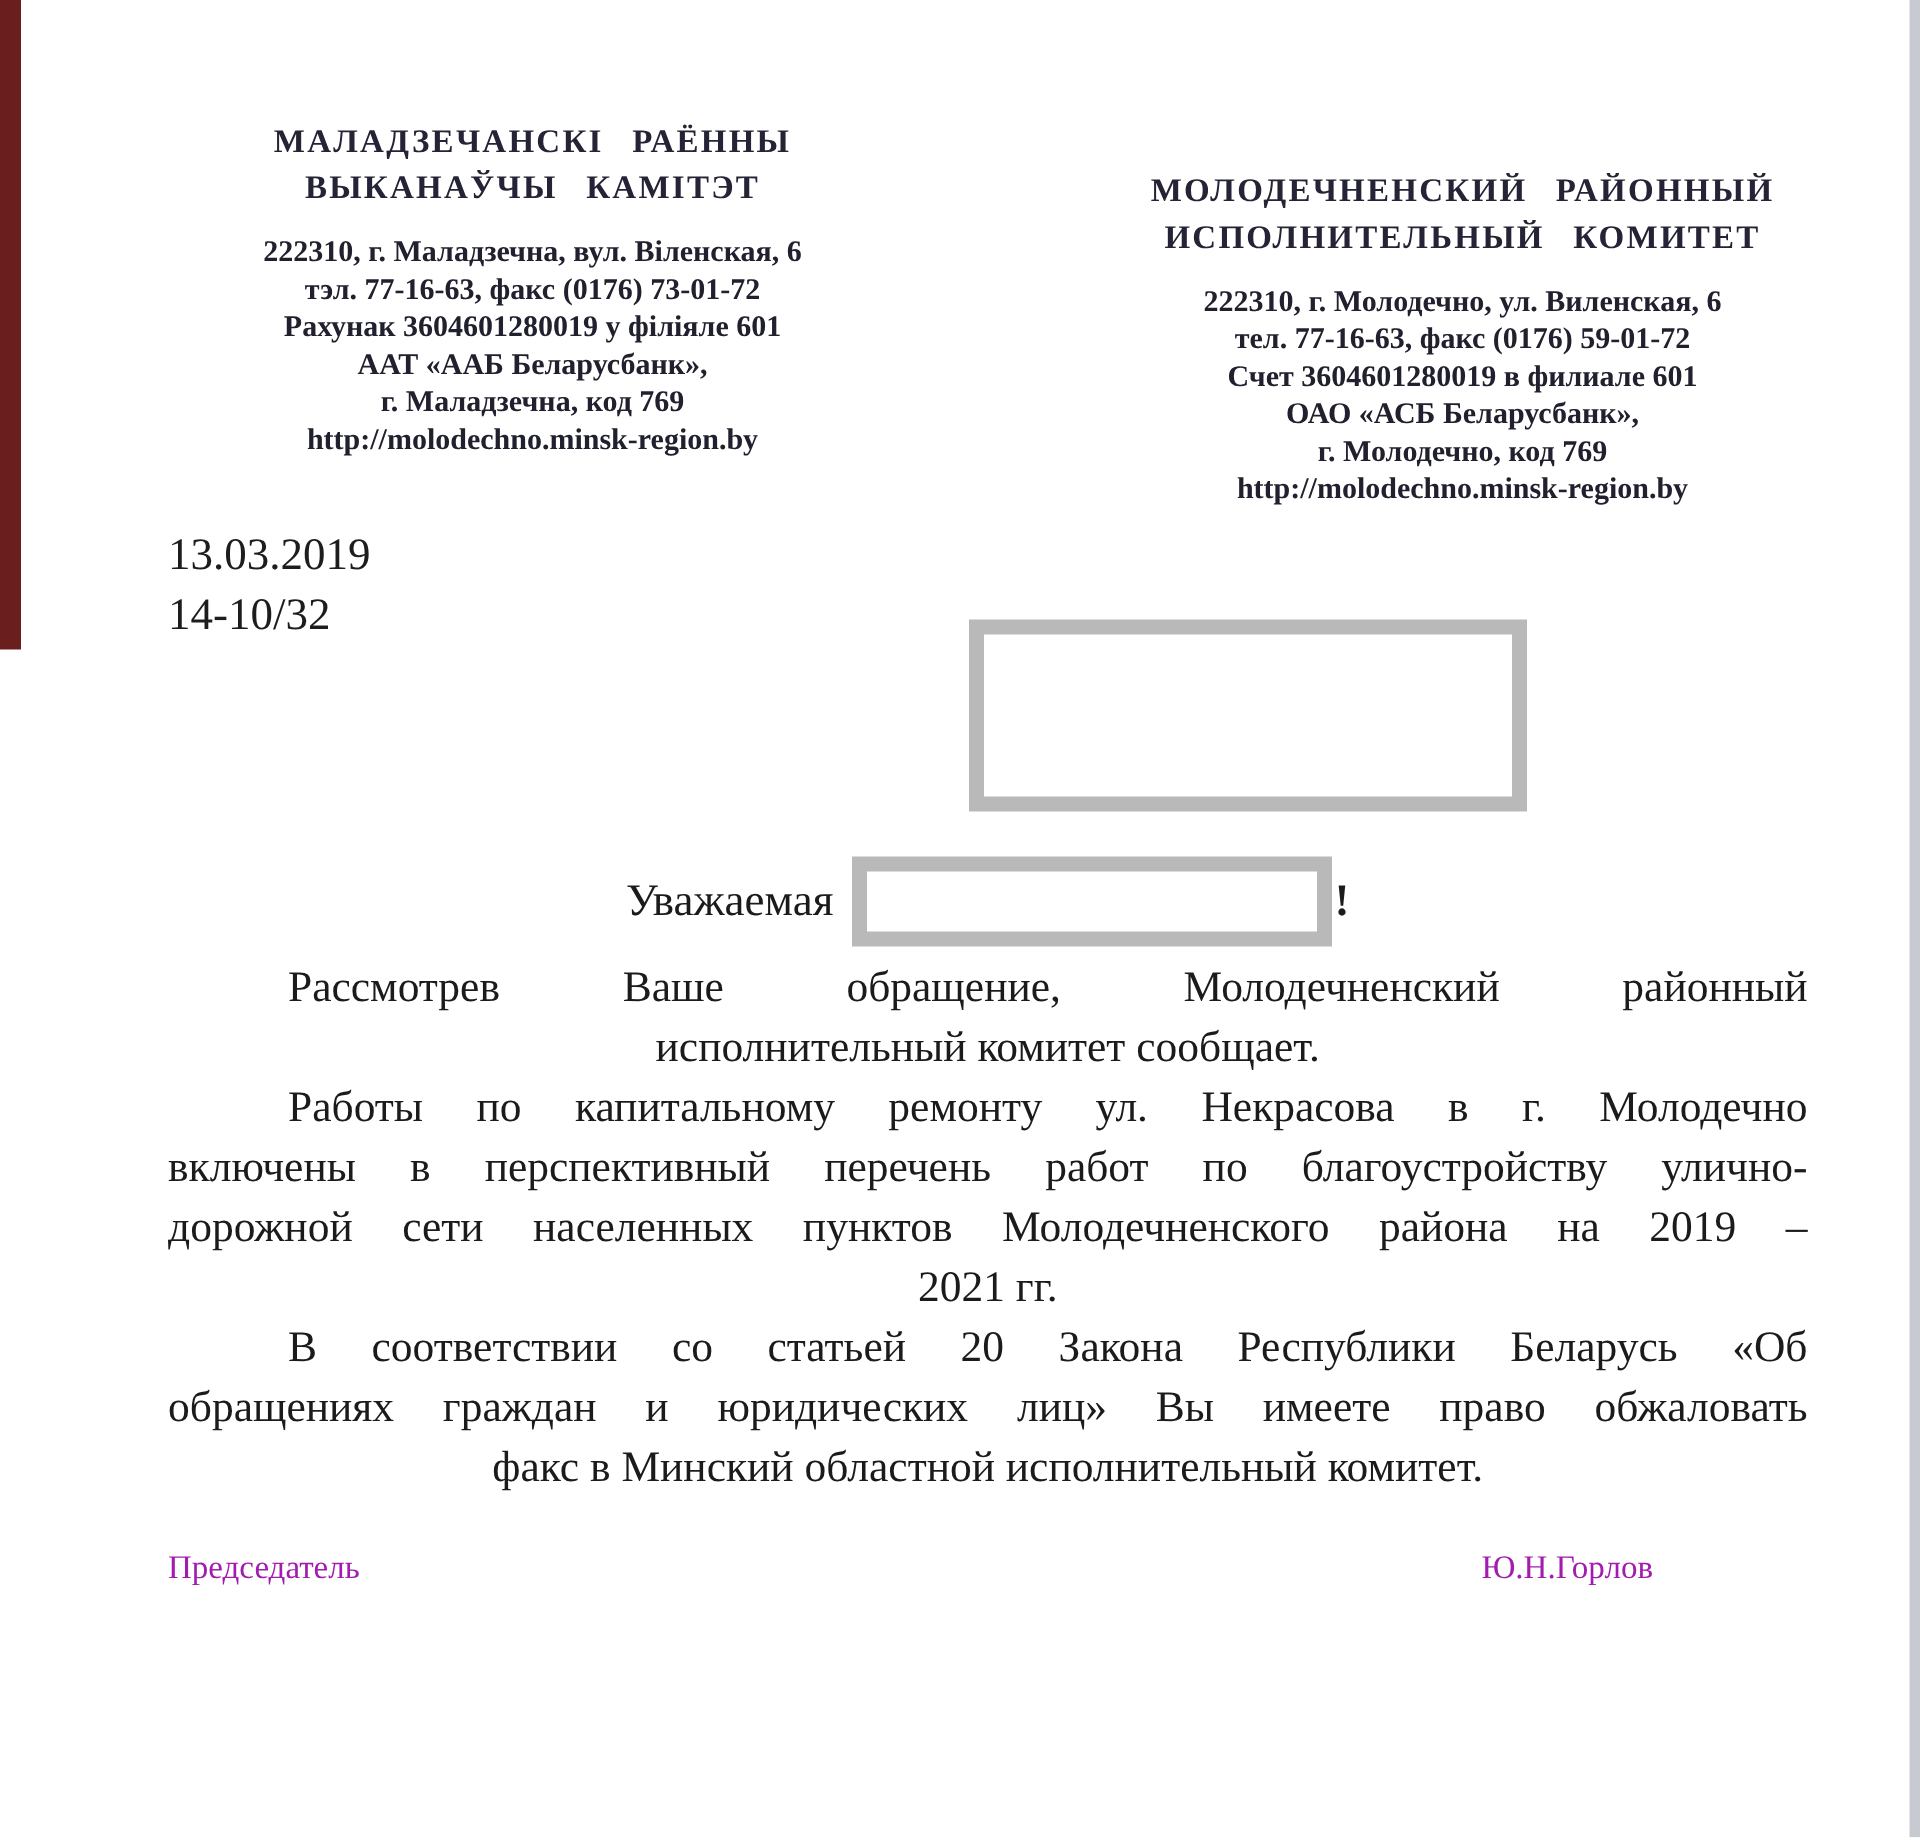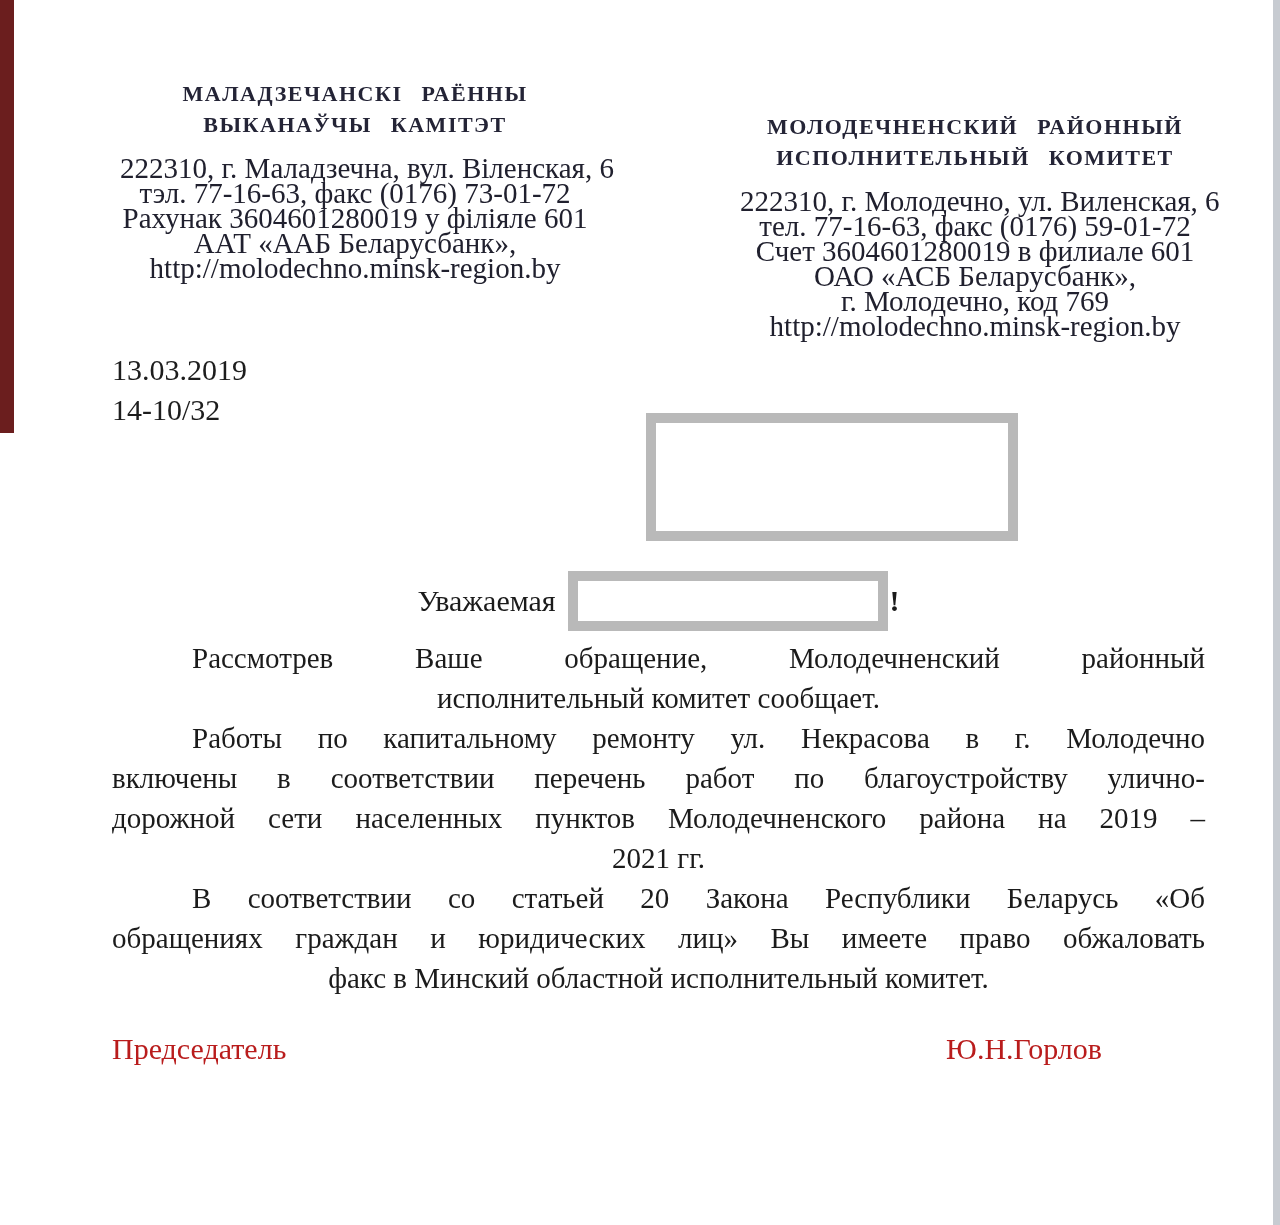--- a/index.html
+++ b/index.html
@@ -27,21 +27,21 @@
   .lh {
     position: absolute; top: 78px; width: 470px;
     text-align: center; color: #242436;
   }
   .lh-left  { left: 120px; }
   .lh-right { left: 740px; margin-top: 33px; }
   .org-line {
     font-weight: bold; font-size: 22px; line-height: 31px;
     letter-spacing: 1.5px; word-spacing: 12px; white-space: nowrap;
   }
-  .addr { margin-top: 16px; font-size: 29px; line-height: 25px; color: #20202e; }
+  .addr { margin-top: 16px; font-size: 20px; line-height: 25px; color: #20202e; font-weight: bold; }
   .addr div { white-space: nowrap; }
   
   .meta {
     position: absolute; left: 112px; top: 350px;
     font-size: 30px; line-height: 40px; color: #1d1d1d;
   }
   
   .redact {
     position: absolute; background: #ffffff;
     border: 10px solid #b9b9b9; box-sizing: border-box;
@@ -65,40 +65,41 @@
   .para-2 { top: 718px; }
   .para-3 { top: 878px; }
   .bline { white-space: normal; }
   .bline.j { text-align: justify; text-align-last: justify; }
   .bline.l { text-align: center; }
   .bline.ind { text-indent: 80px; }
   
   .sign {
     position: absolute; left: 112px; top: 1032px; width: 1093px;
     display: flex; justify-content: space-between; align-items: flex-end;
-    font-size: 30px; color: #b91c1c;
+    font-size: 22px; color: #a21caf;
   }
   .sign .name { margin-right: 103px; }
 </style>
 </head>
 <body>
 
 <div class="page">
 
   <div class="strip-left"></div>
   <div class="strip-right"></div>
 
   <div class="lh lh-left">
     <div class="org-line">МАЛАДЗЕЧАНСКІ  РАЁННЫ</div>
     <div class="org-line">ВЫКАНАЎЧЫ  КАМІТЭТ</div>
     <div class="addr">
       <div>222310, г. Маладзечна, вул. Віленская, 6</div>
       <div>тэл. 77-16-63,  факс (0176)  73-01-72</div>
       <div>Рахунак 3604601280019  у філіяле  601</div>
       <div>ААТ «ААБ Беларусбанк»,</div>
+      <div>г. Маладзечна, код 769</div>
       <div>http://molodechno.minsk-region.by</div>
     </div>
   </div>
 
   <div class="lh lh-right">
     <div class="org-line">МОЛОДЕЧНЕНСКИЙ  РАЙОННЫЙ</div>
     <div class="org-line">ИСПОЛНИТЕЛЬНЫЙ  КОМИТЕТ</div>
     <div class="addr">
       <div>222310, г. Молодечно, ул. Виленская, 6</div>
       <div>тел. 77-16-63,  факс (0176)  59-01-72</div>
@@ -121,21 +122,21 @@
     <span class="redact redact-2"></span>
     <span class="bang">!</span>
   </div>
 
   <div class="para para-1">
       <div class="bline j ind">Рассмотрев Ваше обращение, Молодечненский районный</div>
       <div class="bline l">исполнительный комитет сообщает.</div>
     </div>
   <div class="para para-2">
       <div class="bline j ind">Работы по капитальному ремонту ул. Некрасова в г. Молодечно</div>
-      <div class="bline j">включены в соответствии перечень работ по благоустройству улично-</div>
+      <div class="bline j">включены в перспективный перечень работ по благоустройству улично-</div>
       <div class="bline j">дорожной сети населенных пунктов Молодечненского района на 2019 –</div>
       <div class="bline l">2021 гг.</div>
     </div>
   <div class="para para-3">
       <div class="bline j ind">В соответствии со статьей 20 Закона Республики Беларусь «Об</div>
       <div class="bline j">обращениях граждан и юридических лиц» Вы имеете право обжаловать</div>
       <div class="bline l">факс в Минский областной исполнительный комитет.</div>
     </div>
 
   <div class="sign">

